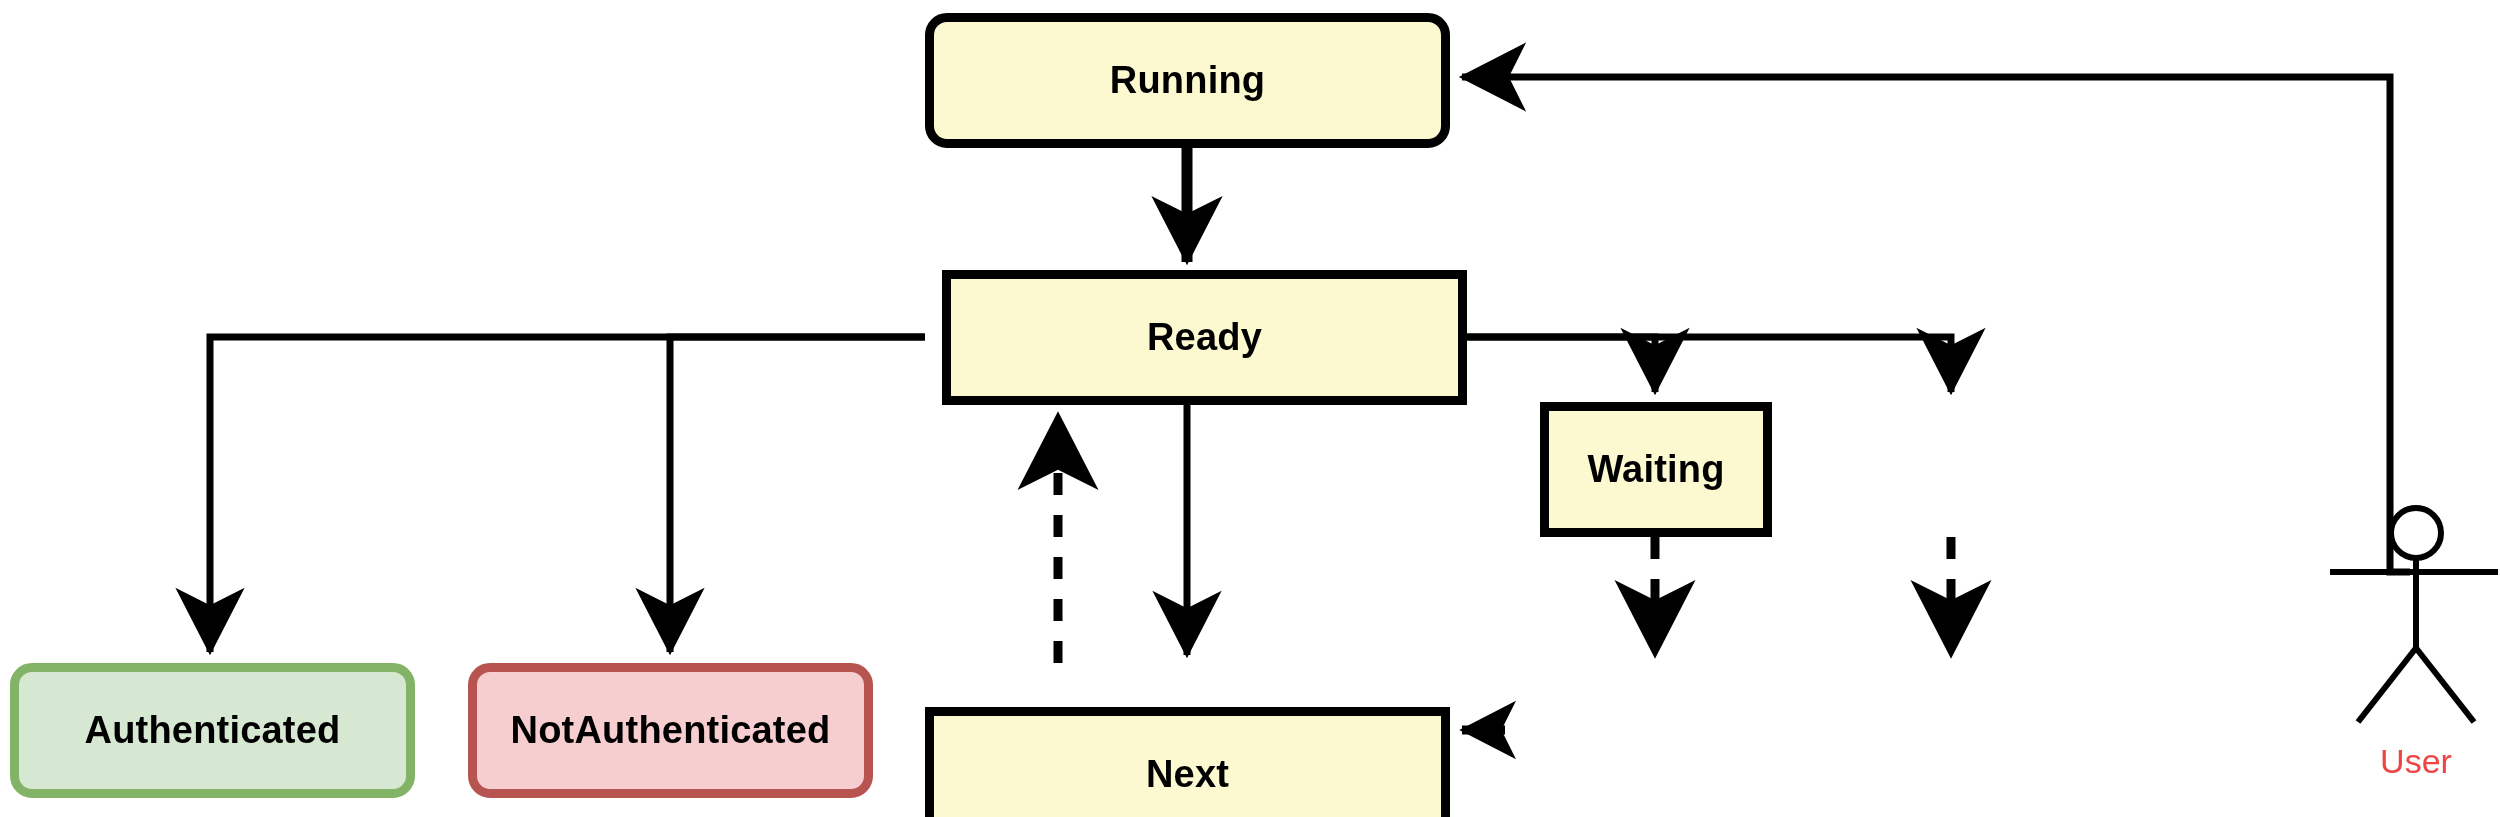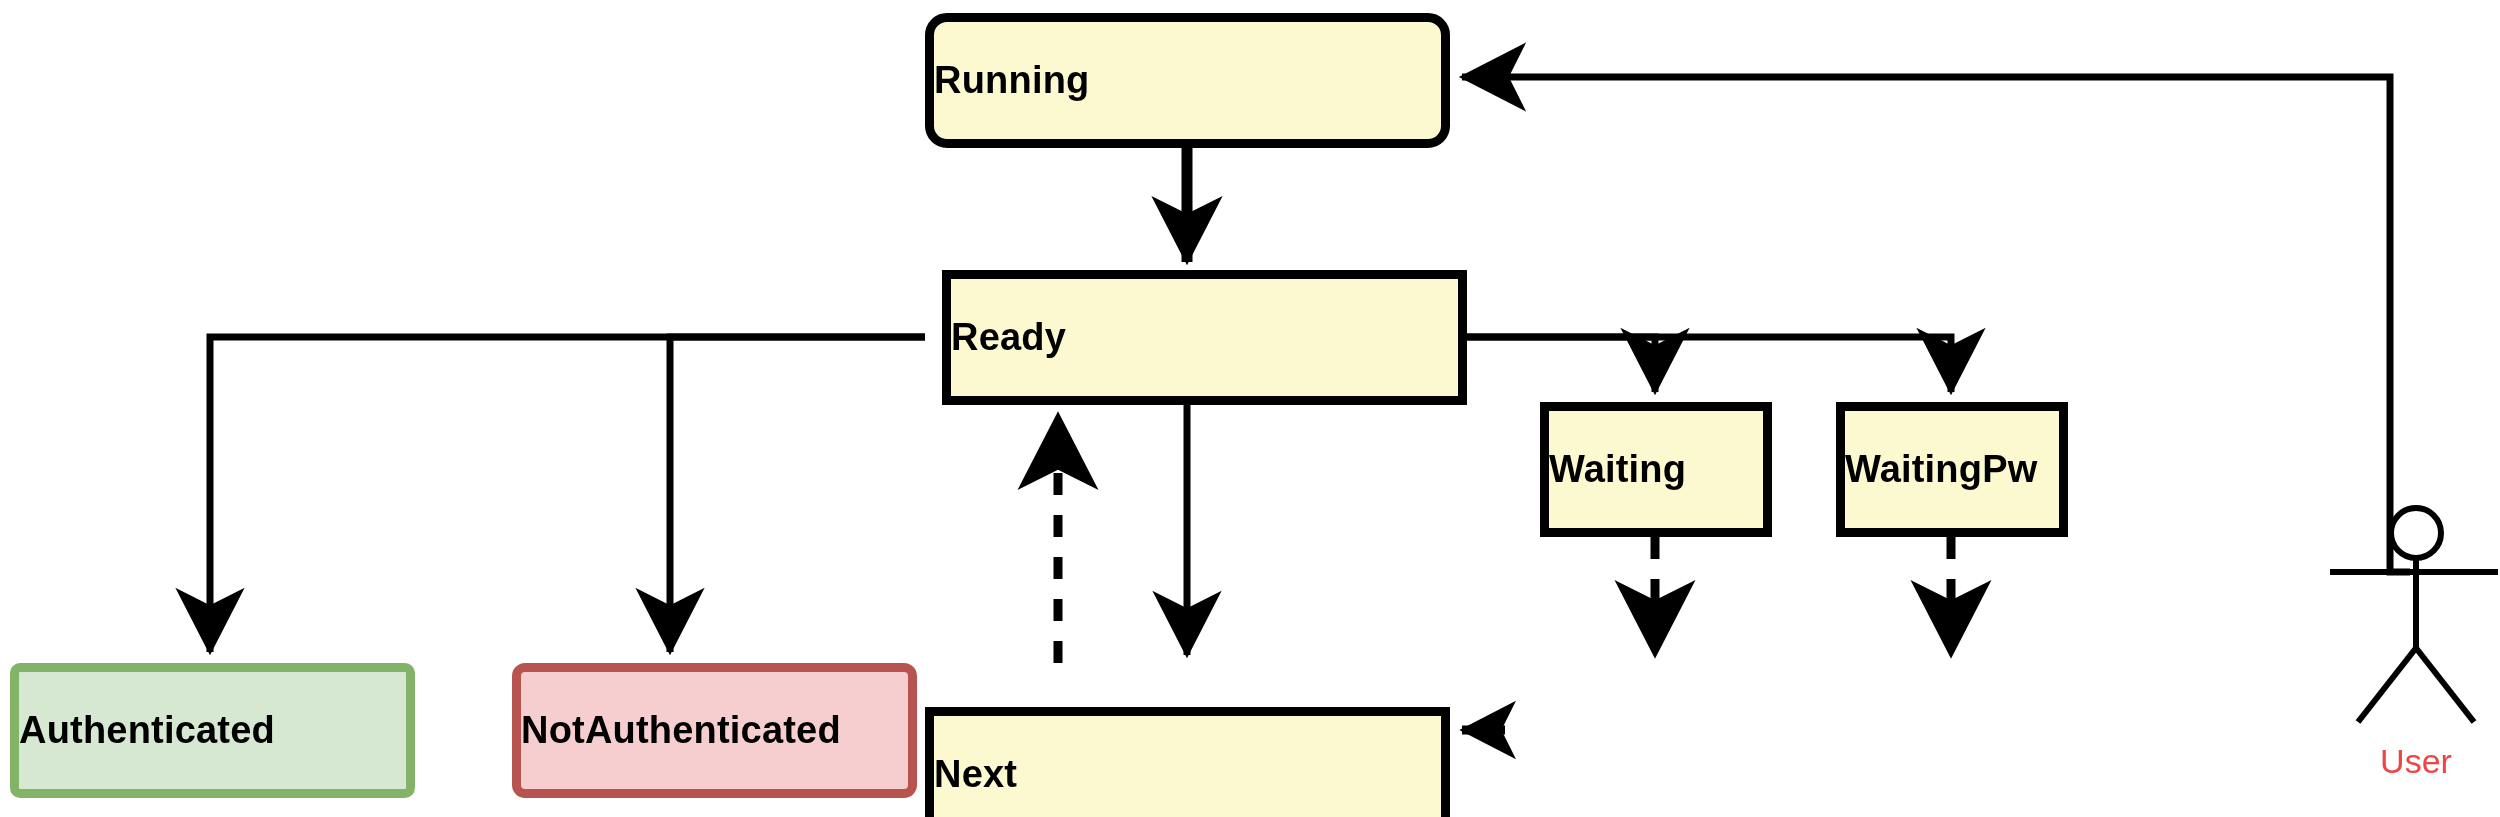--- a/index.html
+++ b/index.html
@@ -23,43 +23,43 @@
     left: 0;
     top: 0;
     width: 2500px;
     height: 817px;
   }
   .node {
     position: absolute;
     box-sizing: border-box;
     display: flex;
     align-items: center;
+    justify-content: center;
     text-align: center;
     font-weight: bold;
     color: #000000;
     letter-spacing: 0.2px;
     z-index: 3;
   }
   .node-yellow {
     background: #fcf8d0;
     border: 9px solid #000000;
   }
   .node-yellow.rounded {
     border-radius: 22px;
   }
   .node-green {
     background: #d7e8d2;
     border: 9px solid #82b366;
-    border-radius: 10px;
+    border-radius: 22px;
   }
   .node-red {
     background: #f6ced0;
     border: 9px solid #b85450;
-    border-radius: 13px;
-    margin-left: 44px;
+    border-radius: 22px;
   }
   .actor-label {
     position: absolute;
     font-weight: normal;
     color: #ef4444;
     text-align: center;
     z-index: 3;
   }
 </style>
 </head>
@@ -116,23 +116,20 @@
   </div>
 
   <div class="node node-yellow" style="left:925px; top:270px; width:525px; height:135px; font-size:38px;margin-left:17px;">
     <span>Ready</span>
   </div>
 
   <div class="node node-yellow" style="left:1540px; top:402px; width:232px; height:135px; font-size:38px;">
     <span>Waiting</span>
   </div>
 
-  <div class="node node-yellow" style="left:1836px; top:402px; width:232px; height:135px; font-size:38px;">
-    <span>WaitingPw</span>
-  </div>
 
   <div class="node node-yellow" style="left:925px; top:663px; width:525px; height:135px; font-size:38px;margin-top:44px;">
     <span>Next</span>
   </div>
 
 
   <div class="node node-green" style="left:10px; top:663px; width:405px; height:135px; font-size:38px;">
     <span>Authenticated</span>
   </div>
 

